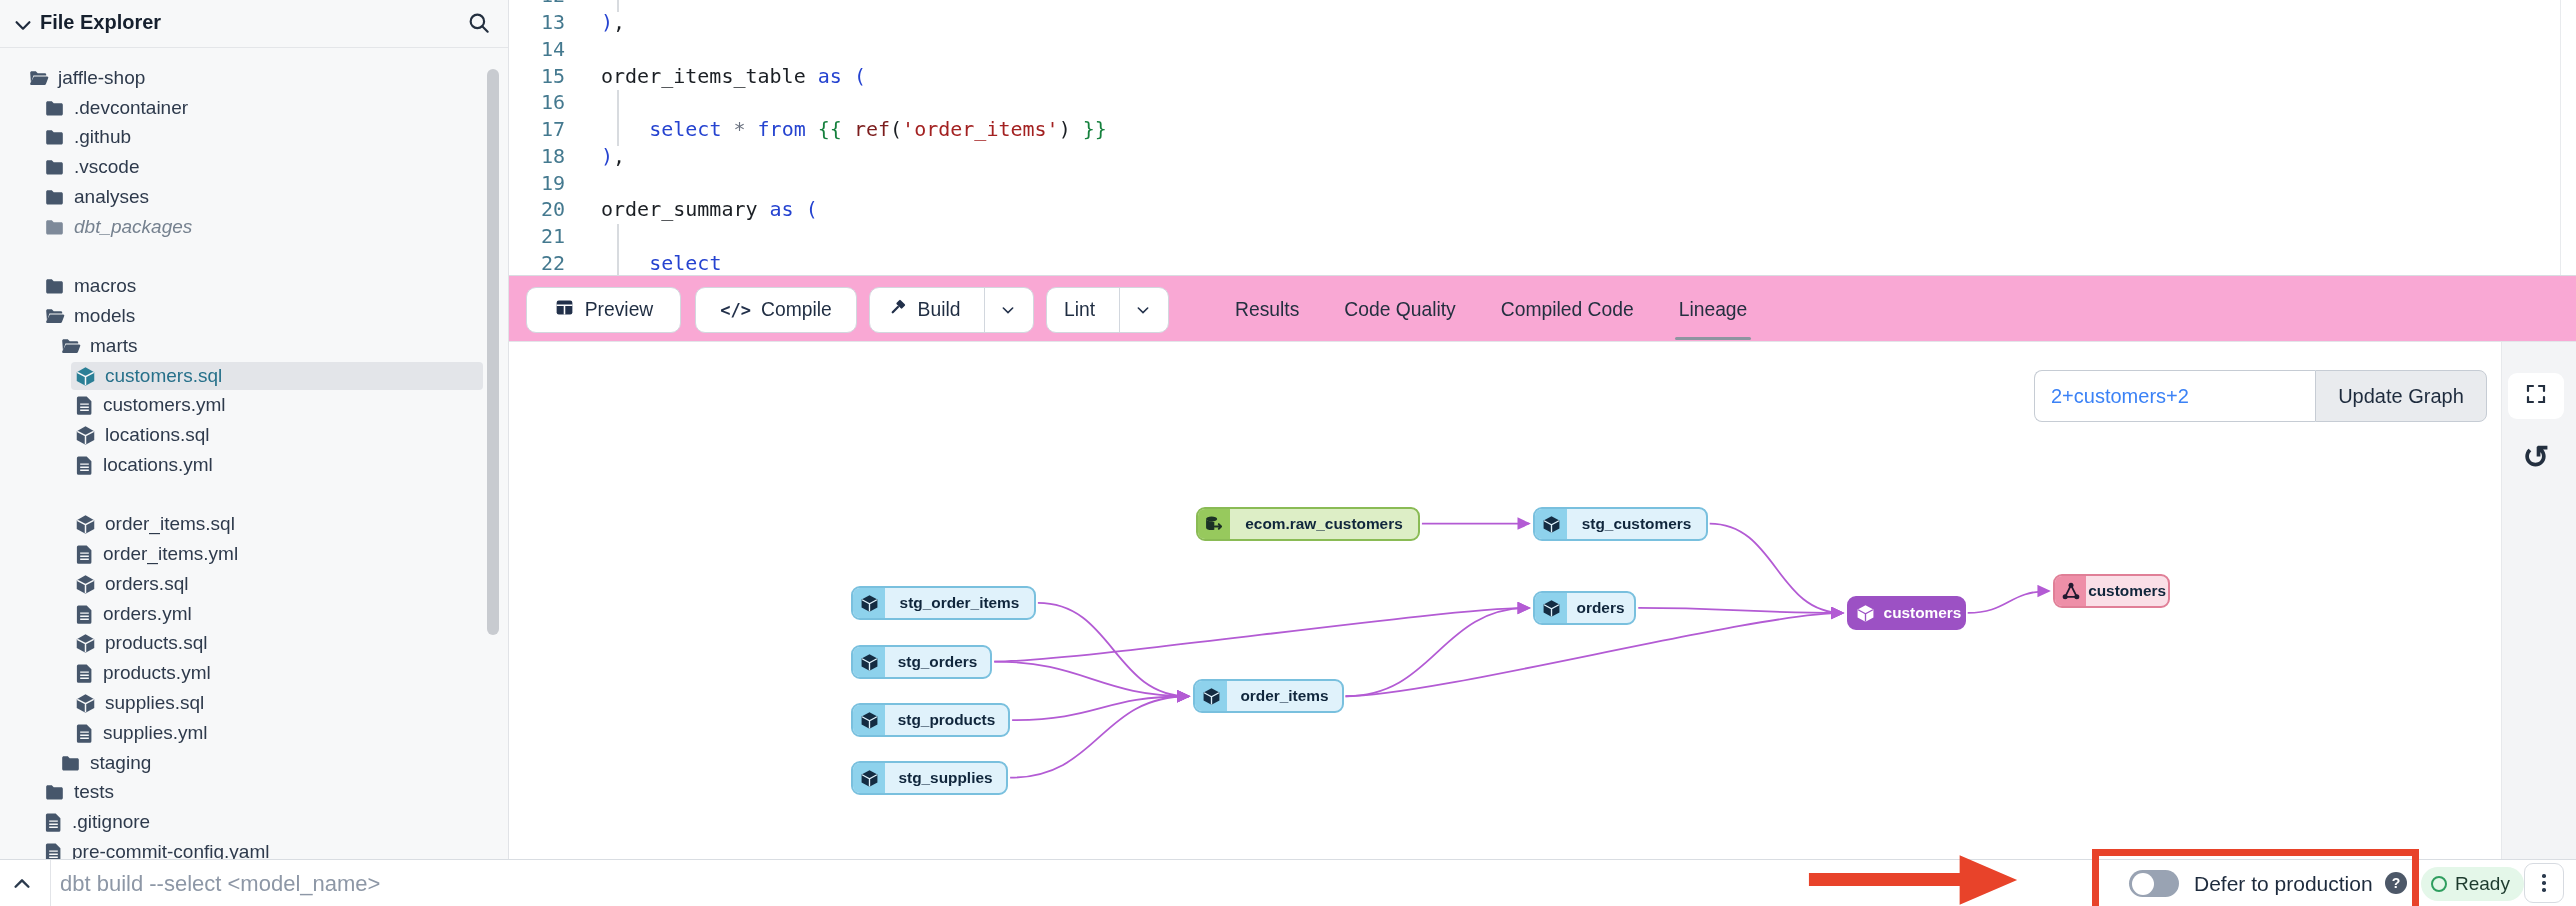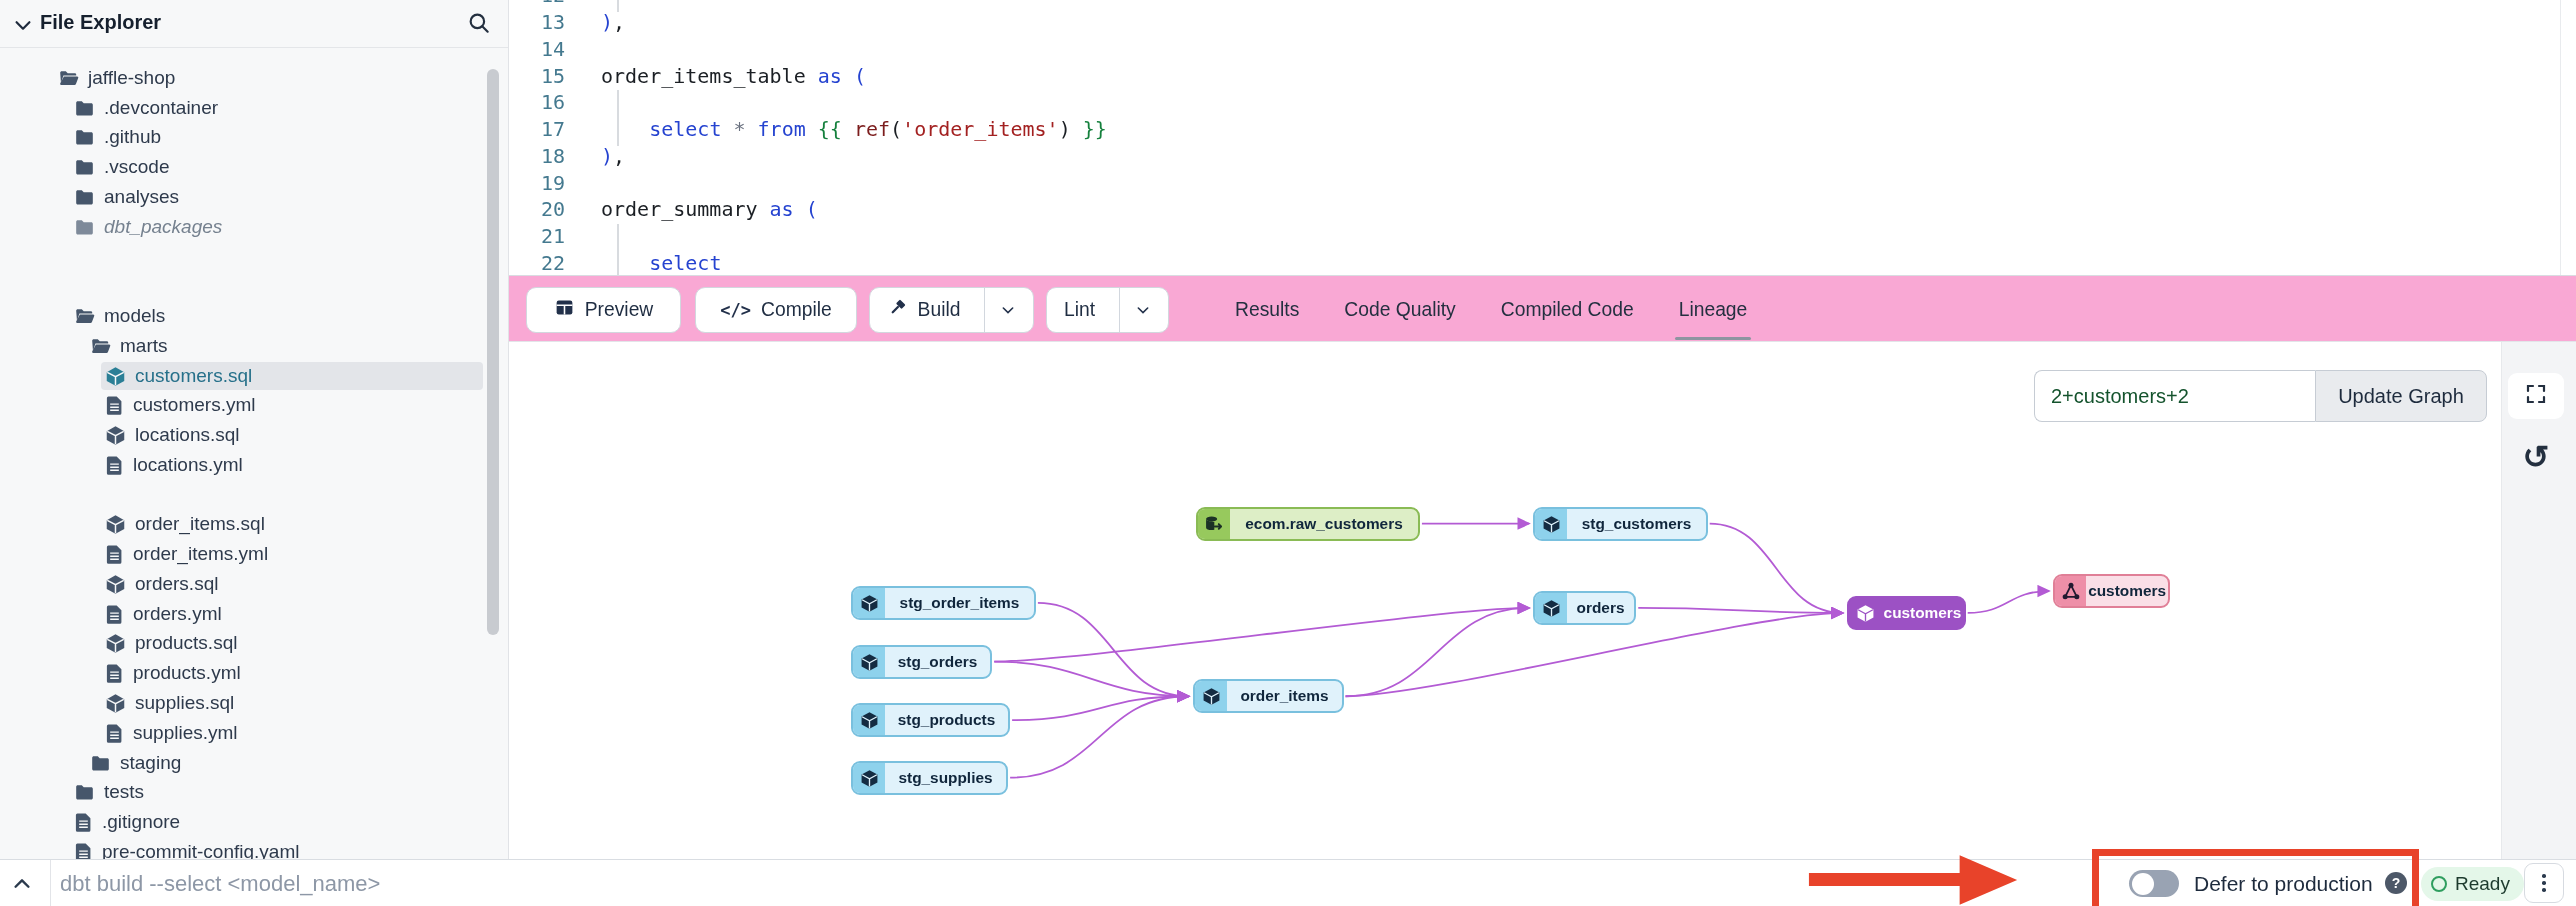--- a/index.html
+++ b/index.html
@@ -8,21 +8,21 @@
   .app { position:relative; width:2576px; height:907px; }
 
   
   .sidebar { position:absolute; left:0; top:0; width:509px; height:859px;
     background:#f7f8f9; border-right:1px solid #e1e3e7; }
   .sb-header { position:relative; height:48px; border-bottom:1px solid #e4e6e9; }
   .sb-chevron { position:absolute; left:12px; top:14px; }
   .sb-title { position:absolute; left:40px; top:11px; font-size:20px; font-weight:bold; color:#16202e; }
   .sb-search { position:absolute; right:16px; top:10px; cursor:pointer; }
   .tree { position:absolute; left:0; top:48px; right:0; bottom:0; overflow:hidden; }
-  .tree-row { position:absolute; left:0; right:25px; height:30px;margin-left:30px; }
+  .tree-row { position:absolute; left:0; right:25px; height:30px; }
   .row-inner { position:absolute; top:1px; bottom:1px; right:0; display:flex; align-items:center; gap:9px;
     border-radius:4px; padding-left:4px; }
   .row-inner.selected { background:#e3e5e9; }
   .tree-label { font-size:19px; color:#2e3a4c; white-space:nowrap; }
   .tree-label.muted { color:#75818f; font-style:italic; }
   .tree-label.sel { color:#26708a; }
   .sb-thumb { position:absolute; left:487px; top:69px; width:12px; height:566px;
     background:#c8cbd0; border-radius:6px; }
 
   
@@ -60,21 +60,21 @@
   .node .nlabel { flex:1; display:flex; align-items:center; justify-content:center;
     font-size:15.4px; font-weight:bold; color:#10263c; padding:0 2px; white-space:nowrap; }
   .node.model { border-color:#79c0de; background:#e0f2fb; } .node.model .nicon { background:#8ed2ec; }
   .node.source { border-color:#8abb55; background:#ddeec6; } .node.source .nicon { background:#97c95d; }
   .node.selected { border-color:#9c51c4; background:#9c51c4; } .node.selected .nicon { background:#9c51c4; }
   .node.selected .nlabel { color:#fff; }
   .node.semantic { border-color:#e07f97; background:#fadfe7; } .node.semantic .nicon { background:#ee8fa8; }
 
   .selector-input { position:absolute; left:1525px; top:28px; width:281px; height:52px;
     border:1.5px solid #c6ccd4; border-right:none; border-radius:8px 0 0 8px; background:#fff;
-    font-size:20px; color:#14532d; padding:0 16px; outline:none; font-family:"Liberation Sans",sans-serif; }
+    font-size:20px; color:#3b82f6; padding:0 16px; outline:none; font-family:"Liberation Sans",sans-serif; }
   .update-btn { position:absolute; left:1806px; top:28px; width:172px; height:52px;
     border:1.5px solid #c6ccd4; border-radius:0 8px 8px 0; background:#e9ebee;
     font-size:20px; color:#1e2b3d; cursor:pointer; font-family:"Liberation Sans",sans-serif; }
   .right-strip { position:absolute; left:1992px; top:0; width:75px; height:517px; background:#f3f4f6;
     border-left:1px solid #e7e9ec; }
   .expand-btn { position:absolute; left:6px; top:31px; width:56px; height:46px; background:#fff;
     border-radius:9px; display:flex; align-items:center; justify-content:center; cursor:pointer; }
   .undo-btn { position:absolute; left:6px; top:92px; width:56px; height:46px; display:flex;
     align-items:center; justify-content:center; font-size:32px; font-weight:bold; color:#232f3f; cursor:pointer; }
 
@@ -184,20 +184,30 @@
         <div class="tree-row" style="top: 164px;">
           <div class="row-inner" style="left: 40px;">
             <span style="display: flex;">
               <svg width="21" height="21" viewBox="0 0 24 24">
                 <path fill="#7e8a9a" d="M2.5 5.5c0-1 .8-1.8 1.8-1.8h4.6l2.2 2.2h8.6c1 0 1.8.8 1.8 1.8v10.6c0 1-.8 1.8-1.8 1.8H4.3c-1 0-1.8-.8-1.8-1.8z"></path>
               </svg>
             </span>
             <span class="tree-label muted">dbt_packages</span>
           </div>
         </div>
+        <div class="tree-row" style="top: 223px;">
+          <div class="row-inner" style="left: 40px;">
+            <span style="display: flex;">
+              <svg width="21" height="21" viewBox="0 0 24 24">
+                <path fill="#46566b" d="M2.5 5.5c0-1 .8-1.8 1.8-1.8h4.6l2.2 2.2h8.6c1 0 1.8.8 1.8 1.8v10.6c0 1-.8 1.8-1.8 1.8H4.3c-1 0-1.8-.8-1.8-1.8z"></path>
+              </svg>
+            </span>
+            <span class="tree-label">macros</span>
+          </div>
+        </div>
         <div class="tree-row" style="top: 253px;">
           <div class="row-inner" style="left: 40px;">
             <span style="display: flex;">
               <svg width="21" height="21" viewBox="0 0 24 24">
                 <path fill="#46566b" d="M2.5 5.5c0-1 .8-1.8 1.8-1.8h4.6l2.2 2.2h8.1c1 0 1.6.7 1.6 1.6v1H6.2L3.4 17z"></path>
                 <path fill="#46566b" d="M6.7 9.7h15.2c1 0 1.6.9 1.2 1.8l-2.6 6.9c-.3.7-.9 1.1-1.6 1.1H3.6c-.9 0-1.4-.9-1.1-1.7z"></path>
               </svg>
             </span>
             <span class="tree-label">models</span>
           </div>

